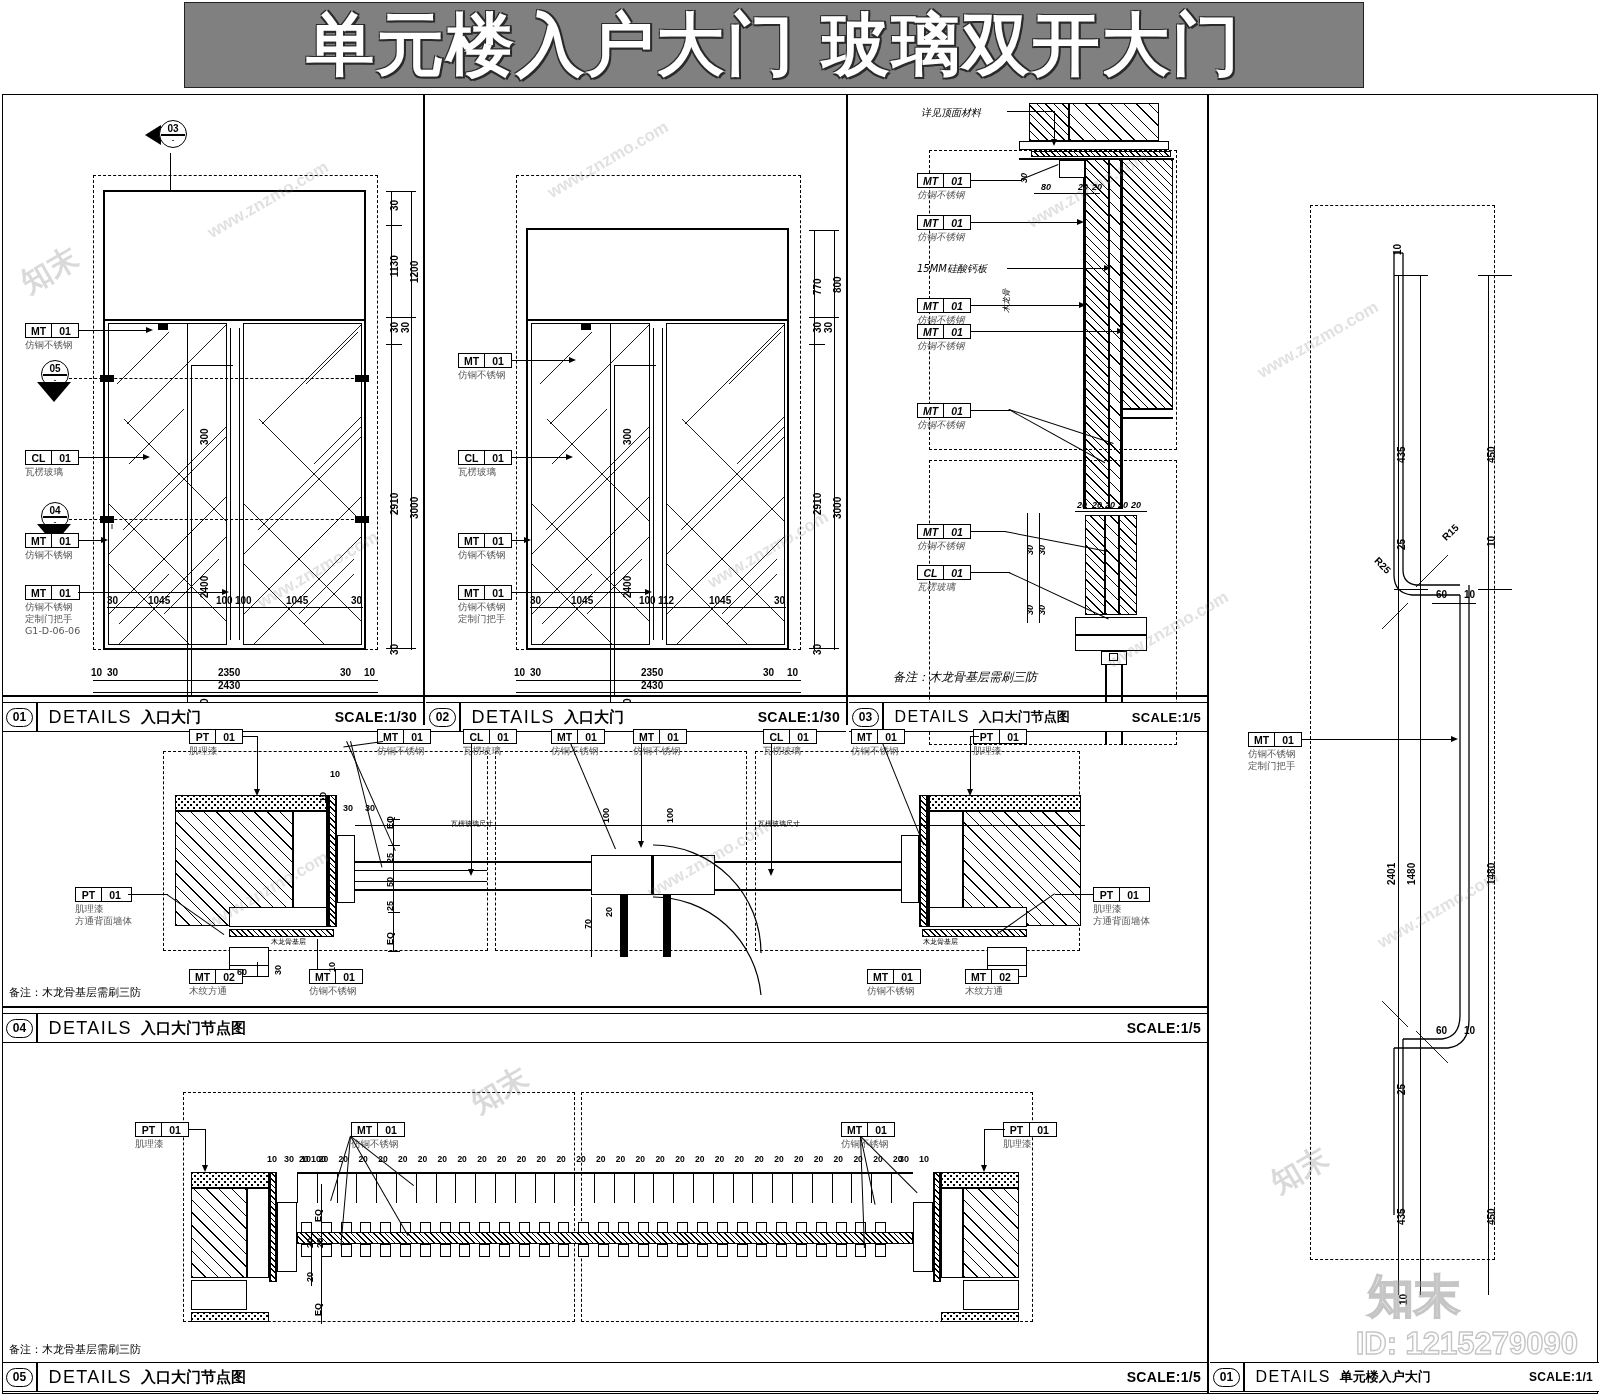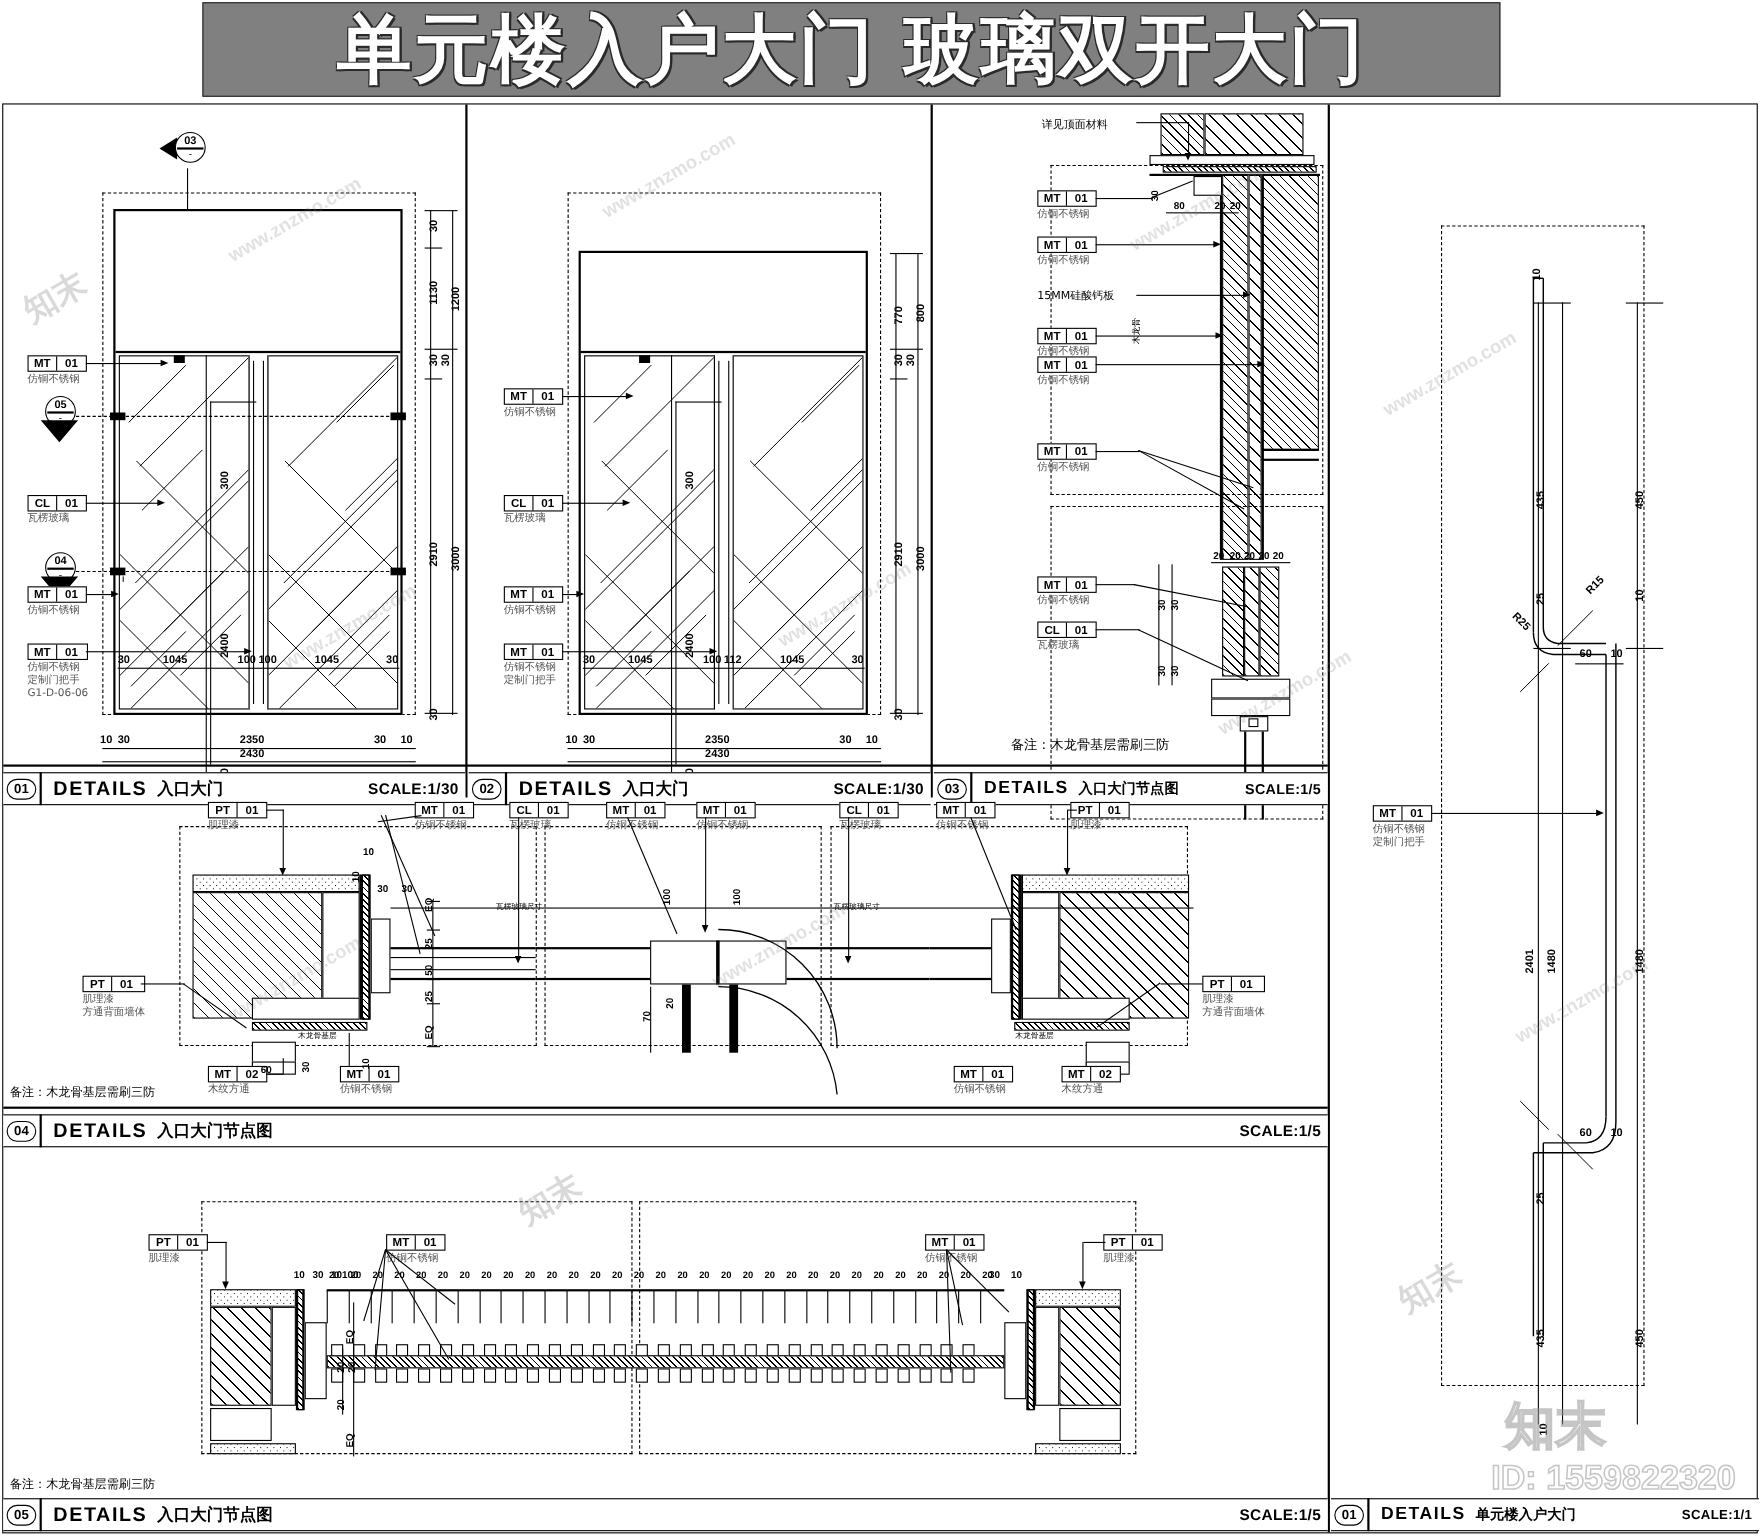--- a/index.html
+++ b/index.html
@@ -39,21 +39,21 @@
     position: absolute; height: 30px; border-top: 1.5px solid #000; border-bottom: 1.5px solid #000;
     display: flex; align-items: center; background: #fff;
   }
   .lb-num {
     width: 27px; height: 19px; border: 1.4px solid #000; border-radius: 10px;
     display: flex; align-items: center; justify-content: center;
     font-size: 12px; font-weight: bold; margin-left: 3px; flex: none;
     font-family: "Liberation Sans", sans-serif;
   }
   .lb-sep { width: 1.5px; height: 30px; background: #000; margin-left: 3px; flex: none; }
-  .lb-det { font-size: 18px; font-weight: bold; letter-spacing: 1.4px; margin-left: 11px; white-space: nowrap;
+  .lb-det { font-size: 18px; font-weight: normal; letter-spacing: 1.4px; margin-left: 11px; white-space: nowrap;
             font-family: "Liberation Sans", sans-serif; }
   .lb-cn  { font-size: 15px; font-weight: bold; margin-left: 9px; white-space: nowrap;
             font-family: "DejaVu Sans", sans-serif; }
   .lb-scale { font-size: 14px; font-weight: bold; margin-left: auto; margin-right: 6px; white-space: nowrap;
               font-family: "Liberation Sans", sans-serif; letter-spacing: .3px; }
 
   
   .mtag { position: absolute; }
   .mtag-box { display: flex; border: 1.3px solid #000; background: #fff; height: 15px; }
   .mtag-box span { font-size: 10.5px; font-weight: bold; display: flex; align-items: center; justify-content: center;
@@ -498,21 +498,21 @@
   </div>
 
   <div class="labelbar" style="left:423px; top:607px; width:420px;">
     <div class="lb-num">02</div>
     <div class="lb-sep"></div>
     <div class="lb-det">DETAILS</div>
     <div class="lb-cn">入口大门</div>
     <div class="lb-scale">SCALE:1/30</div>
   </div>
 
-  <div class="panel" style="left:872px; top:0; width:358px; height:600px;">
+  <div class="panel" style="left:846px; top:0; width:358px; height:600px;font-style:italic;">
 
     <div class="hatch-diag" style="position:absolute; left:180px; top:8px; width:40px; height:38px;"></div>
     <div class="hatch-cross" style="position:absolute; left:220px; top:8px; width:90px; height:38px;"></div>
     <div class="box-ol" style="left:170px; top:46px; width:150px; height:9px;"></div>
     <div class="hatch-zig" style="position:absolute; left:182px; top:56px; width:140px; height:6px;"></div>
     <div class="solid-line" style="left:170px; top:63px; width:155px; height:2px;"></div>
 
     <div class="hatch-diag" style="position:absolute; left:236px; top:64px; width:24px; height:350px;"></div>
     <div class="hatch-cross" style="position:absolute; left:260px; top:64px; width:12px; height:350px;"></div>
     <div class="hatch-diag" style="position:absolute; left:272px; top:64px; width:52px; height:250px;"></div>
@@ -1201,13 +1201,13 @@
 <div class="wm" style="left:700px; top:540px;">www.znzmo.com</div>
 <div class="wm" style="left:1100px; top:620px;">www.znzmo.com</div>
 <div class="wm" style="left:200px; top:880px;">www.znzmo.com</div>
 <div class="wm" style="left:640px; top:850px;">www.znzmo.com</div>
 <div class="wm" style="left:1250px; top:330px;">www.znzmo.com</div>
 <div class="wm" style="left:1370px; top:900px;">www.znzmo.com</div>
 <div class="wm-cn" style="left:20px; top:250px;">知末</div>
 <div class="wm-cn" style="left:470px; top:1070px;">知末</div>
 <div class="wm-cn" style="left:1270px; top:1150px;">知末</div>
 <div class="wm-logo">知末</div>
-<div class="wm-id">ID: 1559822320</div>
+<div class="wm-id">ID: 1215279090</div>
 
 </body></html>

